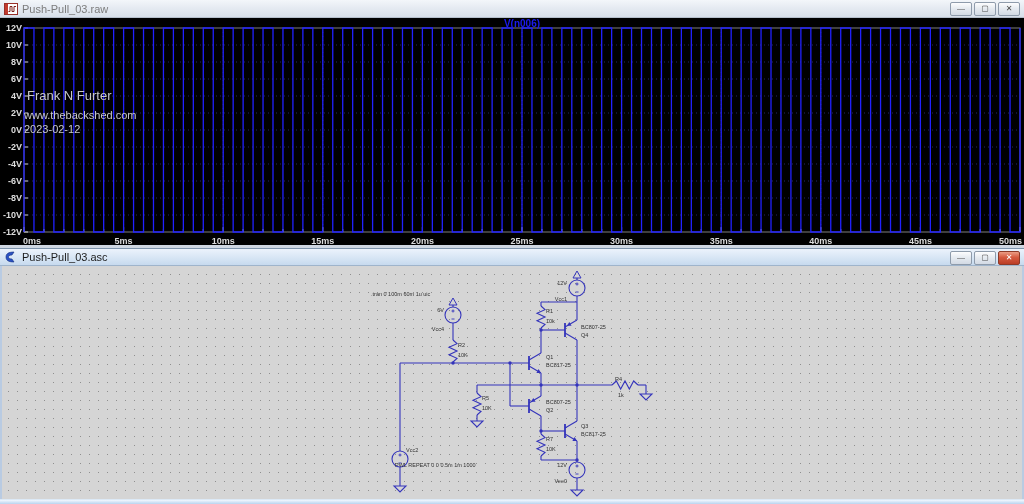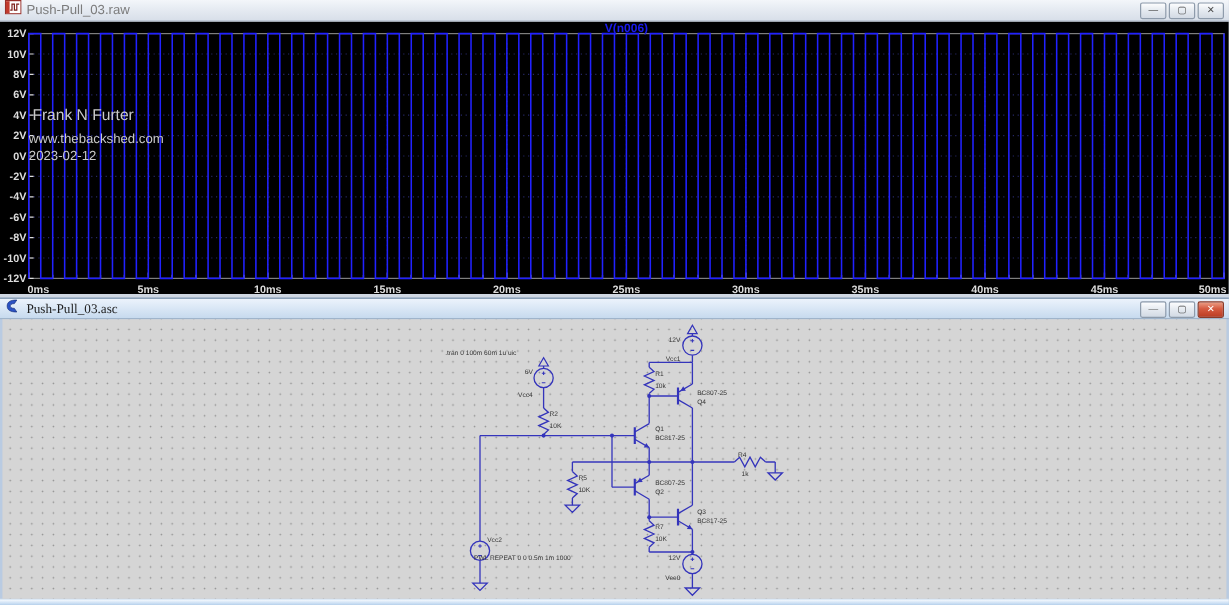--- a/index.html
+++ b/index.html
@@ -1,20 +1,20 @@
 <!DOCTYPE html>
 <html><head>
 <meta charset="utf-8">
 <style>
   * { margin:0; padding:0; box-sizing:border-box; }
   html,body { width:1024px; height:504px; overflow:hidden; background:#c8d2de; font-family:"Liberation Sans",sans-serif; }
   .win { position:absolute; left:0; width:1024px; }
-  .titlebar { height:18px; display:flex; align-items:flex-start; padding:0 3px 0 4px; position:relative; }
+  .titlebar { height:18px; display:flex; align-items:center; padding:0 3px 0 4px; position:relative; }
   .titlebar.inactive { background:linear-gradient(#f3f6fa,#e6ebf2 45%,#d8dfe9); border-bottom:1px solid #b5bfcc; }
-  .titlebar.active { background:linear-gradient(#ecf3fc,#dbe8f6 45%,#c7daee); border-top:1px solid #7e94ac; border-bottom:1px solid #9fb4cb;font-family:Liberation Serif, serif; }
+  .titlebar.active { background:linear-gradient(#ecf3fc,#dbe8f6 45%,#c7daee); border-top:1px solid #7e94ac; border-bottom:1px solid #9fb4cb; }
   .ticon { width:14px; height:12px; margin-right:4px; display:inline-flex; }
   .ttext { font-size:11px; line-height:18px; }
   .titlebar.inactive .ttext { color:#7c7c7c; }
   .titlebar.active .ttext { color:#1d1d1d; }
   .winbtns { position:absolute; right:4px; top:2px; display:flex; }
   .wbtn { width:22px; height:14px; margin-left:2px; border:1px solid #8e9bab; border-radius:2px;
           background:linear-gradient(#fdfdfe,#e6ebf1 45%,#d3dae4); color:#4a4a4a; font-size:8px;
           display:flex; align-items:center; justify-content:center; line-height:1; cursor:default; }
   .wbtn.close-active { background:linear-gradient(#eb9d85,#d55a40 45%,#bb3d24); border-color:#8c3a28; color:#fff; }
   .plot-wrap { position:relative; height:230px; background:#cfd7e2; }

